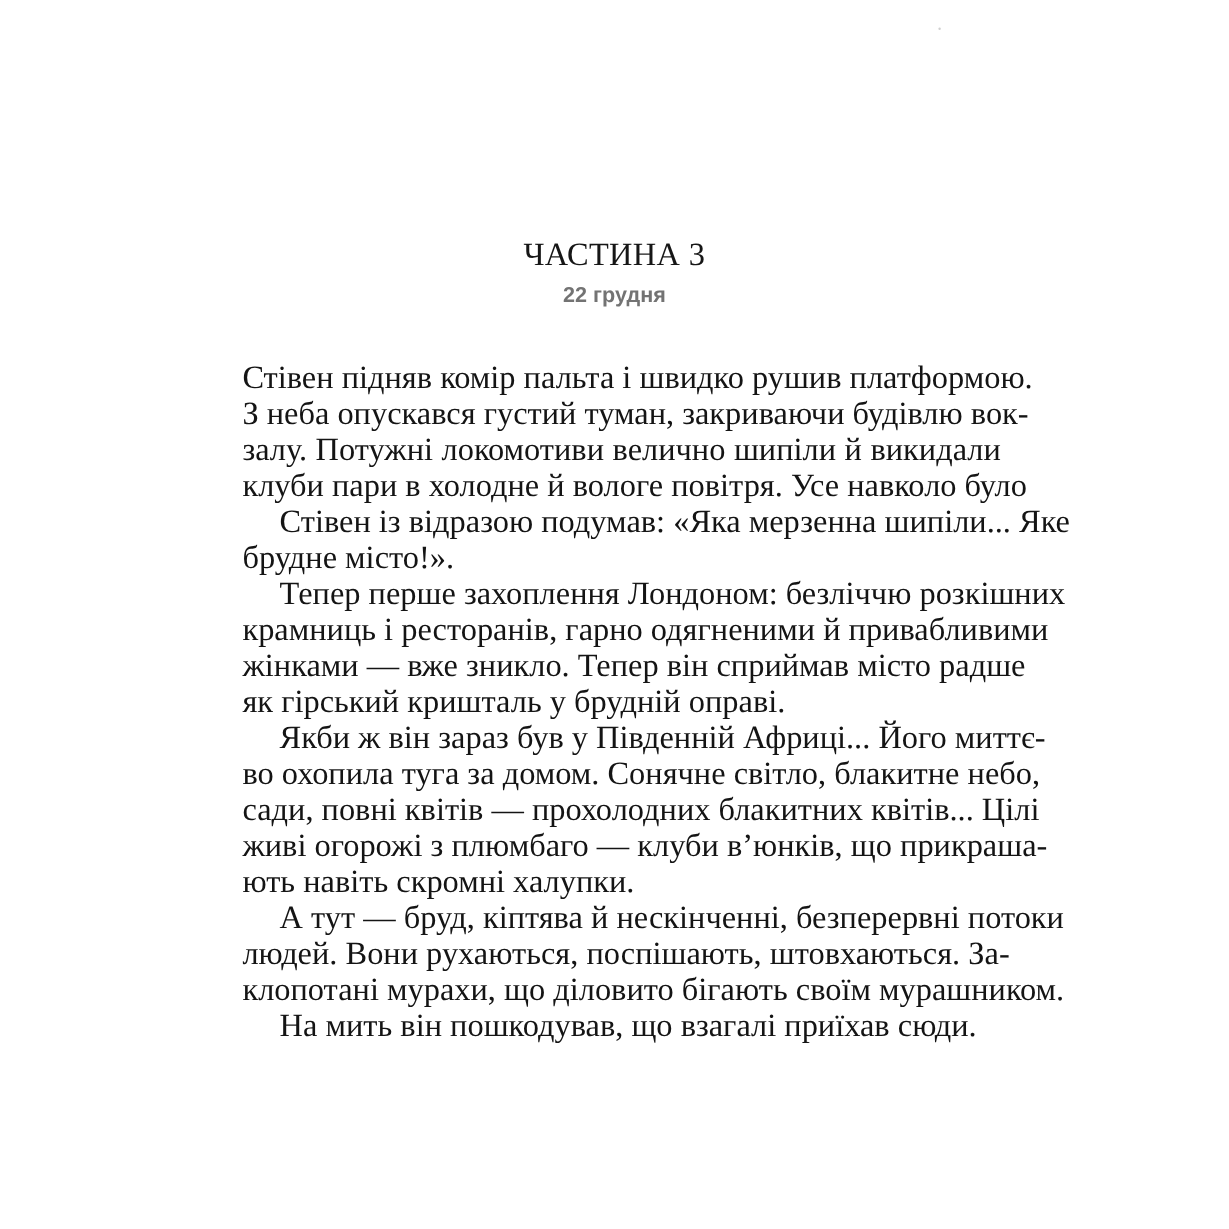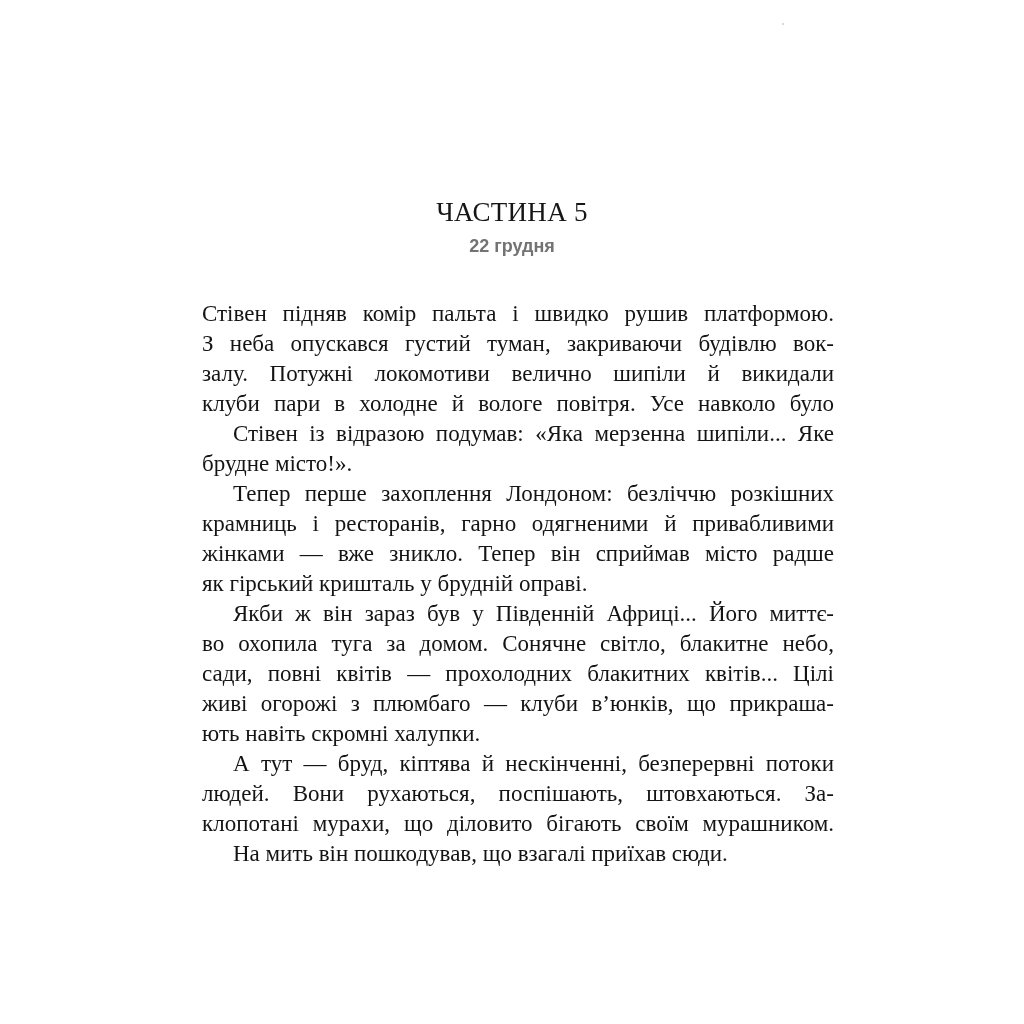--- a/index.html
+++ b/index.html
@@ -51,21 +51,21 @@
       line-height: 24px;
       color: #737373;
       margin: 0;
     }
     .body-text {
       position: absolute;
       left: 202px;
       top: 299px;
       width: 632px;
       font-family: "Liberation Serif", serif;
-      font-size: 23px;
+      font-size: 27px;
       line-height: 30px;
       color: #141414;
     }
     .line {
       display: block;
       height: 30px;
       white-space: nowrap;
       text-align: justify;
       text-align-last: justify;
     }
@@ -75,21 +75,21 @@
     .line.indent {
       padding-left: 31px;
     }
   </style>
 </head>
 <body>
 
 <div class="page">
   <div class="speck"></div>
 
-  <h1 class="part-title">ЧАСТИНА 5</h1>
+  <h1 class="part-title">ЧАСТИНА 3</h1>
   <h2 class="part-date">22 грудня</h2>
 
   <div class="body-text">
 
     <div>
       <span class="line">Стівен підняв комір пальта і швидко рушив платформою.</span>
       <span class="line">З неба опускався густий туман, закриваючи будівлю вок-</span>
       <span class="line">залу. Потужні локомотиви велично шипіли й викидали</span>
       <span class="line">клуби пари в холодне й вологе повітря. Усе навколо було</span>
     </div>

